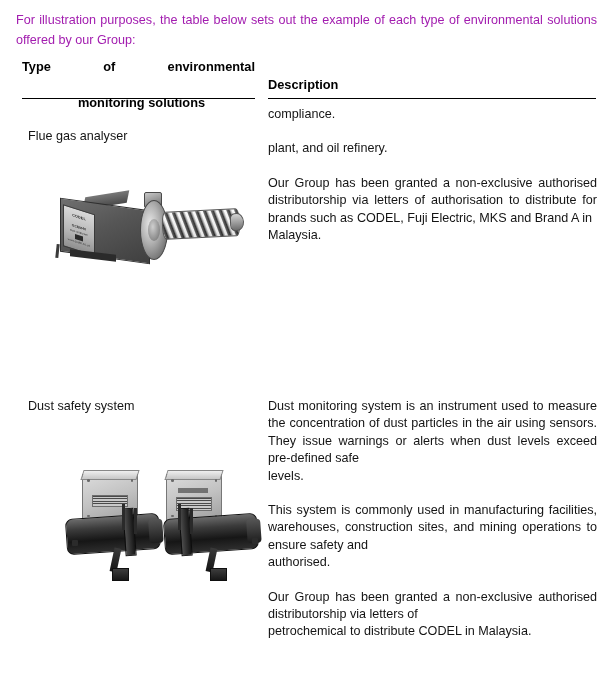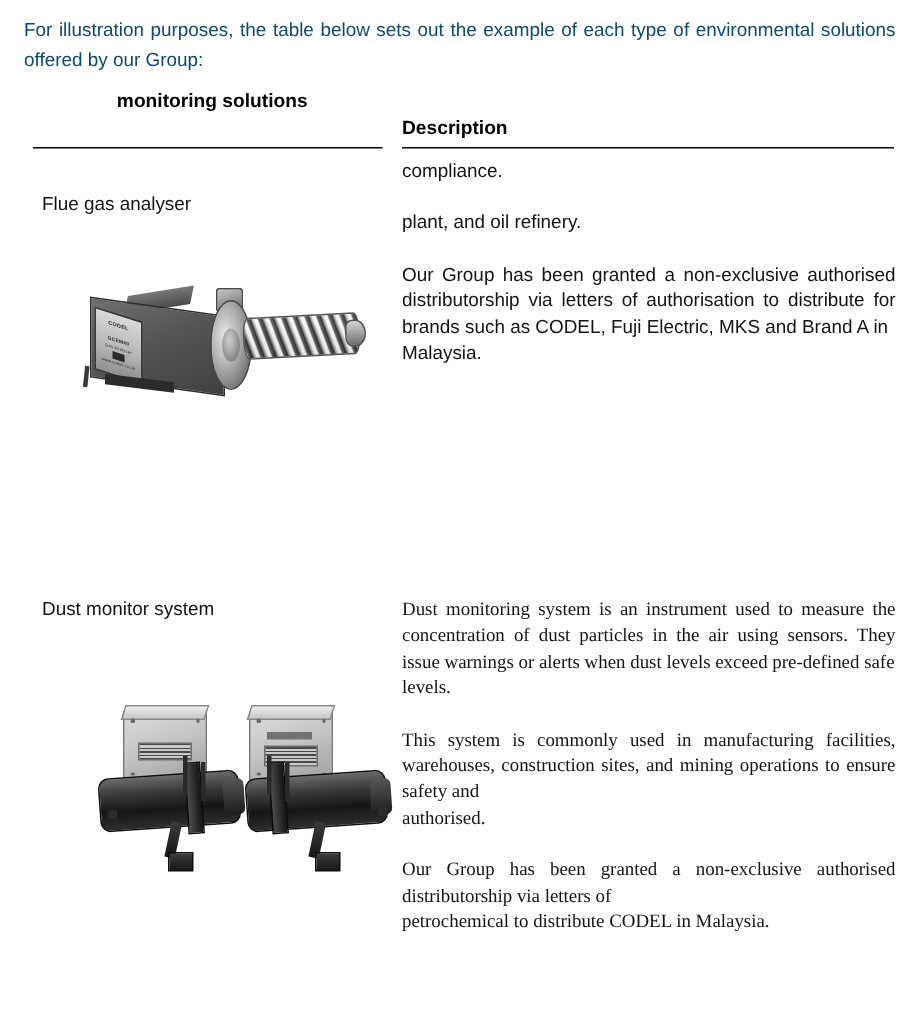--- a/index.html
+++ b/index.html
@@ -27,21 +27,21 @@
   
   .intro {
     position: absolute;
     left: 16px;
     top: 10px;
     width: 581px;
     font-size: 12.6px;
     line-height: 20px;
     text-align: justify;
     text-justify: inter-word;
-    color: #0c4a6e;
+    color: #a21caf;
   }
   .intro .lastline { text-align: left; }
 
   
   .table {
     position: absolute;
     left: 0;
     top: 58px;
     width: 613px;
   }
@@ -401,20 +401,21 @@
 
   <div class="intro">
     <span>For illustration purposes, the table below sets out the example of each type of</span>
     <span class="lastline">environmental solutions offered by our Group:</span>
   </div>
 
   <div class="table">
 
     <div class="thead">
       <div class="th-type">
+        <div class="l1">Type of environmental</div>
         <div class="l2">monitoring solutions</div>
       </div>
       <div class="th-desc">Description</div>
       <div class="hrule-left"></div>
       <div class="hrule-right"></div>
     </div>
 
     <div class="row" style="height:296px;">
 
       <div class="cell-left" style="top:4px;margin-top:22px;">
@@ -450,21 +451,21 @@
         <p class="desc-p">
           <span>Our Group has been granted a non-exclusive authorised distributorship via letters of authorisation to distribute for brands such as CODEL, Fuji Electric, MKS and Brand A in</span>
           <span class="lastline">Malaysia.</span>
         </p>
       </div>
     </div>
 
     <div class="row" style="height:270px;">
 
       <div class="cell-left" style="top:0px;">
-        <div class="rowlabel">Dust monitor system</div>
+        <div class="rowlabel">Dust safety system</div>
 
         <div class="photo-dust">
 
           <div class="dm-unit u1">
             <div class="dm-box">
               <div class="lid"></div>
               <div class="dm-vent"></div>
               <div class="dm-screw" style="left:4px;top:4px;"></div>
               <div class="dm-screw" style="right:4px;top:4px;"></div>
               <div class="dm-screw" style="left:4px;bottom:4px;"></div>
@@ -494,21 +495,21 @@
             <div class="dm-bracket" style="left:18px;top:40px;"></div>
             <div class="dm-bracket" style="left:30px;top:44px;"></div>
             <div class="dm-stem"></div>
             <div class="dm-foot"></div>
             <div class="dm-nut" style="left:92px;top:74px;"></div>
           </div>
 
         </div>
       </div>
 
-      <div class="cell-right" style="top:0px;font-family:Liberation Serif, serif;">
+      <div class="cell-right" style="top:0px;">
         <p class="desc-p">
           <span>Dust monitoring system is an instrument used to measure the concentration of dust particles in the air using sensors. They issue warnings or alerts when dust levels exceed pre-defined safe</span>
           <span class="lastline">levels.</span>
         </p>
         <p class="desc-p">
           <span>This system is commonly used in manufacturing facilities, warehouses, construction sites, and mining operations to ensure safety and</span>
           <span class="lastline">authorised.</span>
         </p>
         <p class="desc-p">
           <span>Our Group has been granted a non-exclusive authorised distributorship via letters of</span>

